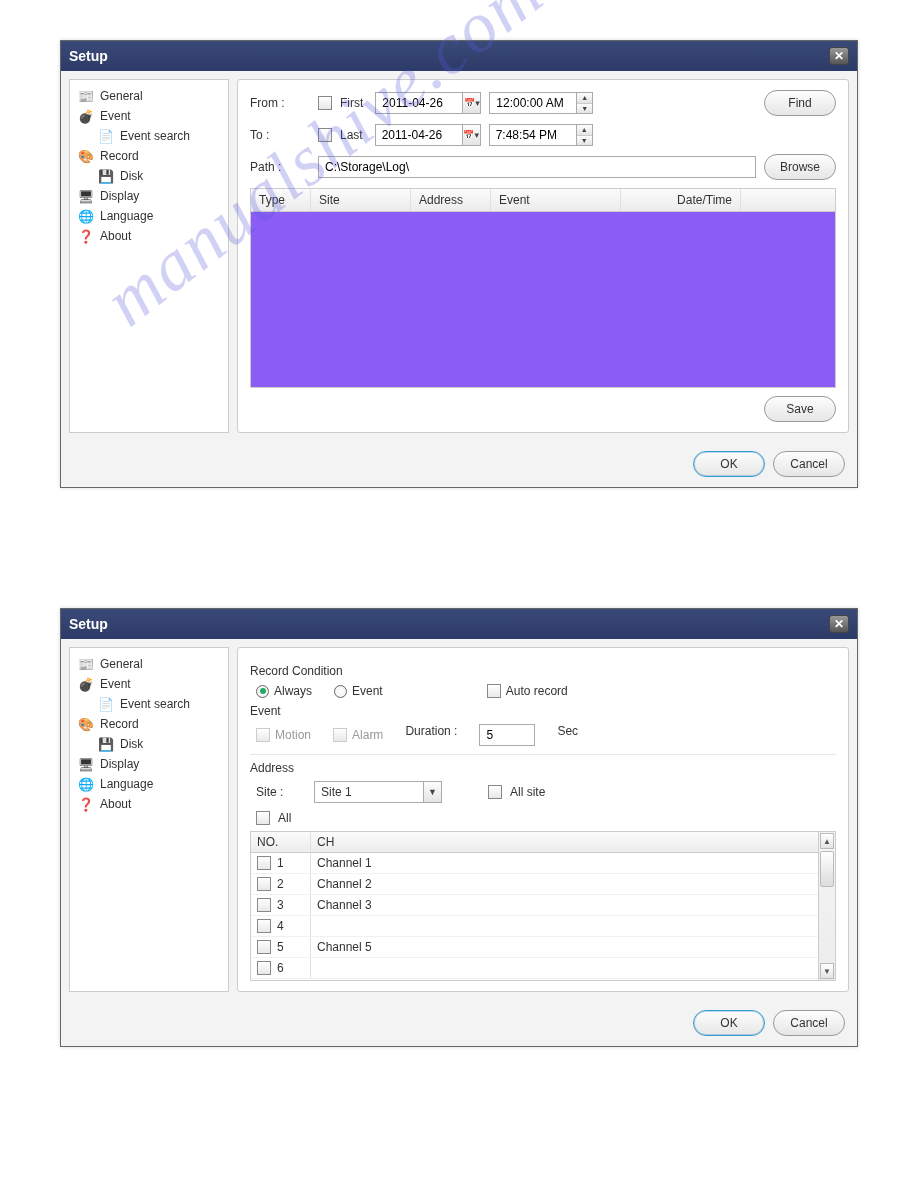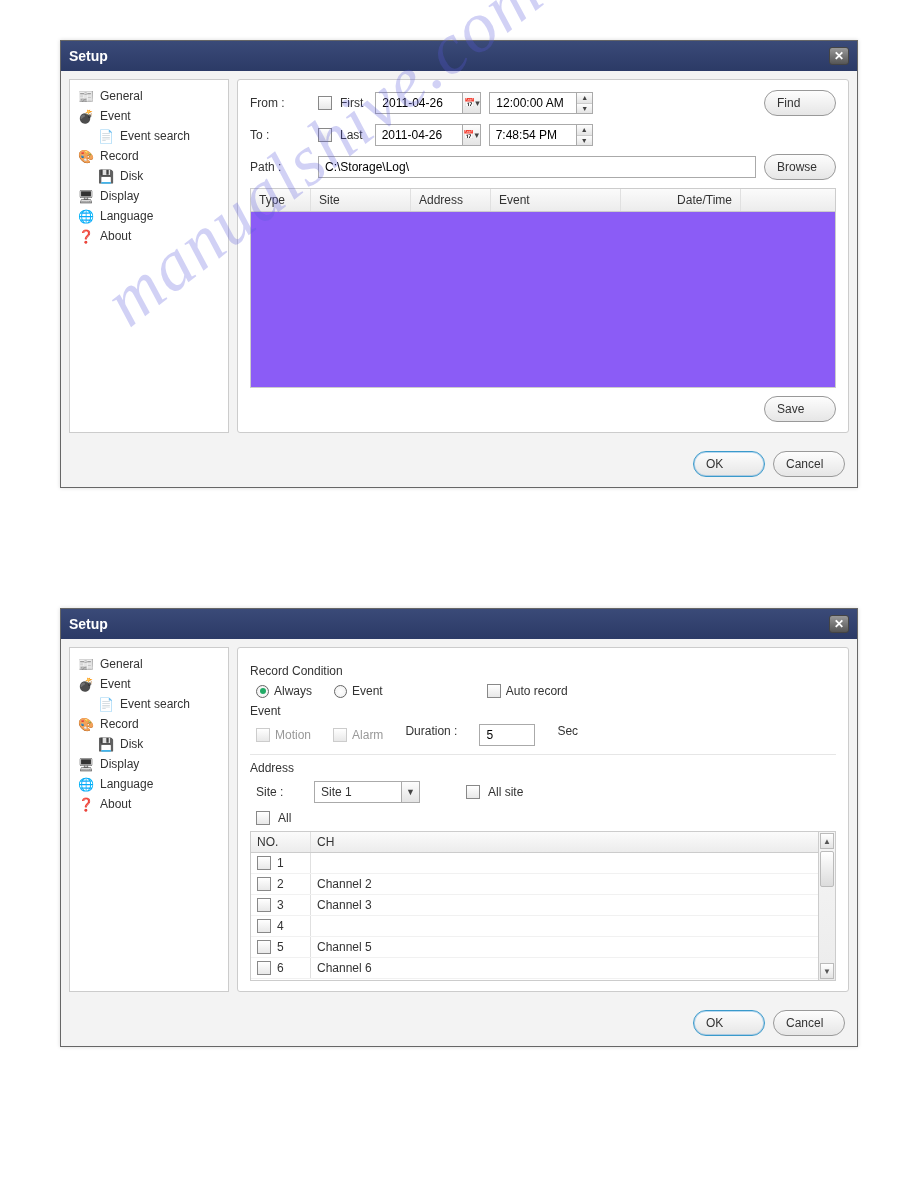--- a/index.html
+++ b/index.html
@@ -123,21 +123,21 @@
   }
   .spin > div:first-child { border-bottom: 1px solid #ccc; }
   .btn {
     min-width: 72px;
     padding: 5px 12px;
     background: linear-gradient(#fdfdfd,#e6e6e6);
     border: 1px solid #999;
     border-radius: 13px;
     color: #333;
     cursor: pointer;
-    text-align: left;
+    text-align: center;
   }
   .btn.primary { border-color: #3a9acb; box-shadow: inset 0 0 0 1px rgba(80,160,220,0.4); }
   .table-wrap {
     border: 1px solid #ccc;
     height: 200px;
     margin-top: 6px;
     background: #8b5cf6;
   }
   .table-head {
     display: flex;
@@ -168,21 +168,21 @@
     border: 1px solid #666;
     background: radial-gradient(#fff,#eee);
     display: inline-flex; align-items: center; justify-content: center;
     cursor: pointer;
   }
   .radio.checked::after { content:""; width:6px; height:6px; border-radius:50%; background:#2a6; }
   .radio-opt, .check-opt { display: flex; align-items: center; gap: 5px; }
   .disabled { color: #999; }
   .section-border { border-top: 1px solid #e6e6e6; margin: 8px 0 6px; }
   .select-combo { display:flex; }
-  .select-input { width: 88px; border:1px solid #aaa; padding:3px 6px; background:#fff; }
+  .select-input { width: 110px; border:1px solid #aaa; padding:3px 6px; background:#fff; }
   .channel-table {
     border: 1px solid #ccc; height: 150px; background:#fff; margin-top:6px;
     display:flex;
   }
   .channel-scroll { flex:1; overflow:hidden; }
   .ch-head { display:flex; background:linear-gradient(#fbfbfb,#ececec); border-bottom:1px solid #ccc; }
   .ch-col-no { width:60px; padding:3px 6px; border-right:1px solid #e0e0e0; }
   .ch-col-name { flex:1; padding:3px 6px; }
   .ch-row { display:flex; border-bottom:1px solid #f1f1f1; }
   .ch-row .ch-col-no { display:flex; align-items:center; gap:6px; }
@@ -426,20 +426,21 @@
           <div class="ch-head">
             <div class="ch-col-no">NO.</div>
             <div class="ch-col-name">CH</div>
           </div>
           <div id="chrows">
               <div class="ch-row">
                 <div class="ch-col-no">
                   <span class="chkbox"></span>
                   <span>1</span>
                 </div>
+                <div class="ch-col-name">Channel 1</div>
               </div>
               <div class="ch-row">
                 <div class="ch-col-no">
                   <span class="chkbox"></span>
                   <span>2</span>
                 </div>
                 <div class="ch-col-name">Channel 2</div>
               </div>
               <div class="ch-row">
                 <div class="ch-col-no">
@@ -459,21 +460,20 @@
                   <span class="chkbox"></span>
                   <span>5</span>
                 </div>
                 <div class="ch-col-name">Channel 5</div>
               </div>
               <div class="ch-row">
                 <div class="ch-col-no">
                   <span class="chkbox"></span>
                   <span>6</span>
                 </div>
-                <div class="ch-col-name">Channel 6</div>
               </div>
             </div>
         </div>
         <div class="scrollbar">
           <div class="sb-btn">
               <span>▲</span>
             </div>
           <div class="sb-thumb"></div>
           <div class="sb-track"></div>
           <div class="sb-btn">

